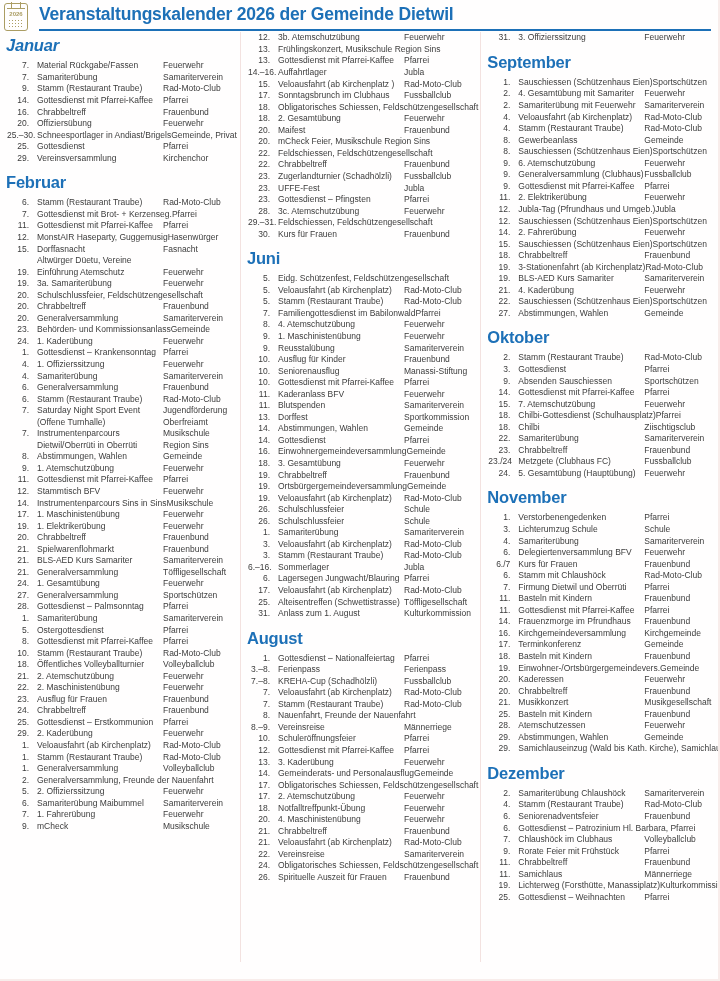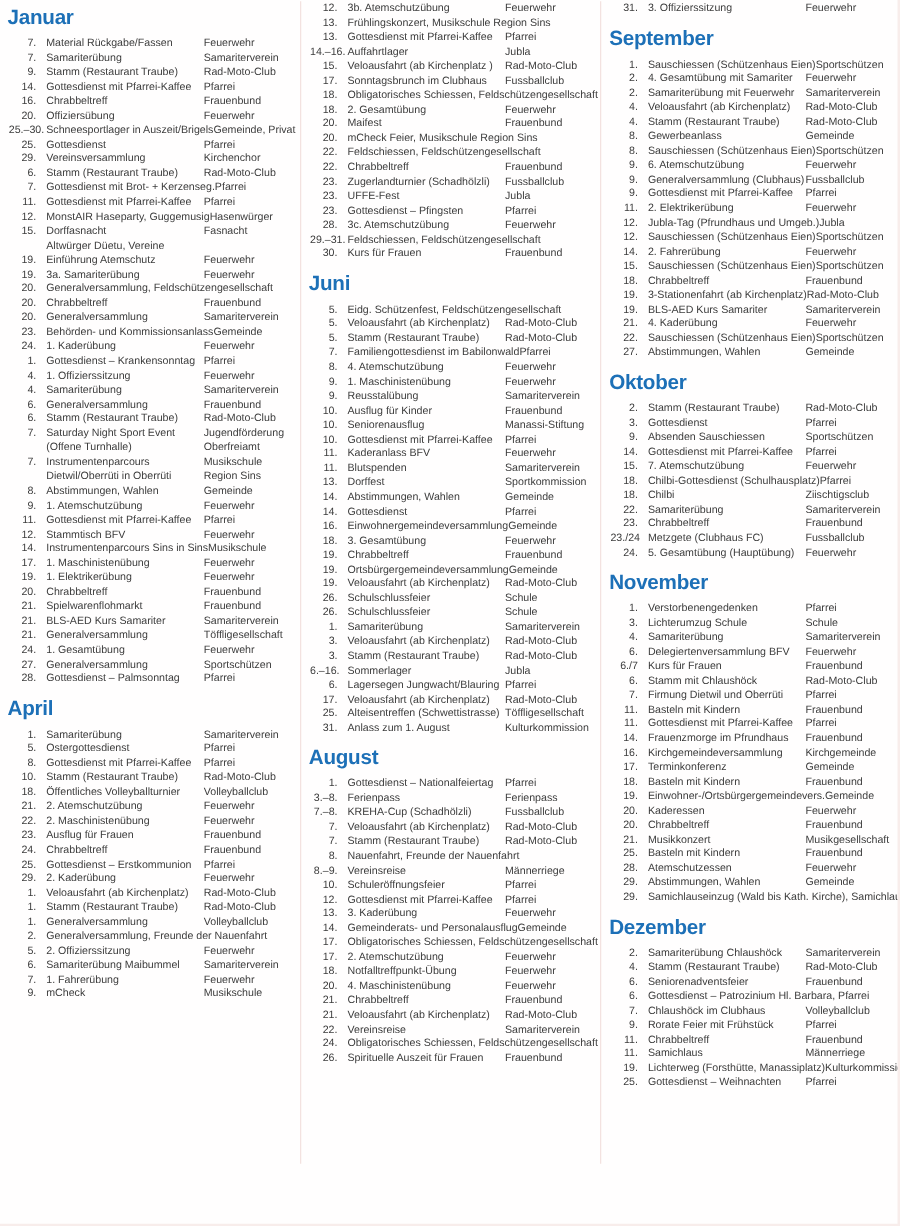--- a/index.html
+++ b/index.html
@@ -44,30 +44,44 @@
   }
   .rule{height:2.4px;background:var(--accent_blue);margin-top:5px;}
   
   .cols{display:flex;padding-top:1px;}
   .col{flex:0 0 240px;box-sizing:border-box;padding:0 2px 0 7px;min-height:930px;}
   .col + .col{border-left:1.5px solid var(--separator_pink);}
   .month{
     color:var(--accent_blue);font-size:16.5px;line-height:19px;font-weight:bold;
     margin:9px 0 5px -1px;letter-spacing:-0.2px;
   }
-  .col > .month:first-child{margin-top:4px;}
+  .col > .month:first-child{margin-top:4px;font-style:italic;}
   .row{display:flex;font-size:8.5px;line-height:11.55px;white-space:nowrap;}
   .row .d{flex:none;width:22px;text-align:right;}
   .row .e{flex:none;min-width:126px;padding-left:8px;}
   .row .o{flex:none;}
 </style>
 </head>
 <body>
 
 <div class="page">
+  <div class="hdr">
+    <div class="cal-icon">
+      <div class="rings">
+          <i></i>
+          <i></i>
+        </div>
+      <div class="yr">2026</div>
+      <div class="dots"></div>
+    </div>
+    <div class="title-wrap">
+      <h1>Veranstaltungskalender 2026 der Gemeinde Dietwil</h1>
+      <div class="rule"></div>
+    </div>
+  </div>
   <div class="cols">
     <div class="col">
         <h2 class="month">Januar</h2>
         <div class="row">
           <span class="d">7.</span>
           <span class="e">Material Rückgabe/Fassen</span>
           <span class="o">Feuerwehr</span>
         </div>
         <div class="row">
           <span class="d">7.</span>
@@ -89,33 +103,34 @@
           <span class="e">Chrabbeltreff</span>
           <span class="o">Frauenbund</span>
         </div>
         <div class="row">
           <span class="d">20.</span>
           <span class="e">Offiziersübung</span>
           <span class="o">Feuerwehr</span>
         </div>
         <div class="row">
           <span class="d">25.–30.</span>
-          <span class="e">Schneesportlager in Auszeit/Brigels</span>
+          <span class="e">Schneesportlager in Andiast/Brigels</span>
           <span class="o">Gemeinde, Privat</span>
         </div>
         <div class="row">
           <span class="d">25.</span>
           <span class="e">Gottesdienst</span>
           <span class="o">Pfarrei</span>
         </div>
         <div class="row">
           <span class="d">29.</span>
           <span class="e">Vereinsversammlung</span>
           <span class="o">Kirchenchor</span>
         </div>
+        <h2 class="month">Februar</h2>
         <div class="row">
           <span class="d">6.</span>
           <span class="e">Stamm (Restaurant Traube)</span>
           <span class="o">Rad-Moto-Club</span>
         </div>
         <div class="row">
           <span class="d">7.</span>
           <span class="e">Gottesdienst mit Brot- + Kerzenseg.</span>
           <span class="o">Pfarrei</span>
         </div>
@@ -144,21 +159,21 @@
           <span class="e">Einführung Atemschutz</span>
           <span class="o">Feuerwehr</span>
         </div>
         <div class="row">
           <span class="d">19.</span>
           <span class="e">3a. Samariterübung</span>
           <span class="o">Feuerwehr</span>
         </div>
         <div class="row">
           <span class="d">20.</span>
-          <span class="e">Generalversammlung, Feldschützengesellschaft</span>
+          <span class="e">Schulschlussfeier, Feldschützengesellschaft</span>
           <span class="o"></span>
         </div>
         <div class="row">
           <span class="d">20.</span>
           <span class="e">Chrabbeltreff</span>
           <span class="o">Frauenbund</span>
         </div>
         <div class="row">
           <span class="d">20.</span>
           <span class="e">Generalversammlung</span>
@@ -282,21 +297,20 @@
         <div class="row">
           <span class="d">27.</span>
           <span class="e">Generalversammlung</span>
           <span class="o">Sportschützen</span>
         </div>
         <div class="row">
           <span class="d">28.</span>
           <span class="e">Gottesdienst – Palmsonntag</span>
           <span class="o">Pfarrei</span>
         </div>
-        <h2 class="month">April</h2>
         <div class="row">
           <span class="d">1.</span>
           <span class="e">Samariterübung</span>
           <span class="o">Samariterverein</span>
         </div>
         <div class="row">
           <span class="d">5.</span>
           <span class="e">Ostergottesdienst</span>
           <span class="o">Pfarrei</span>
         </div>

